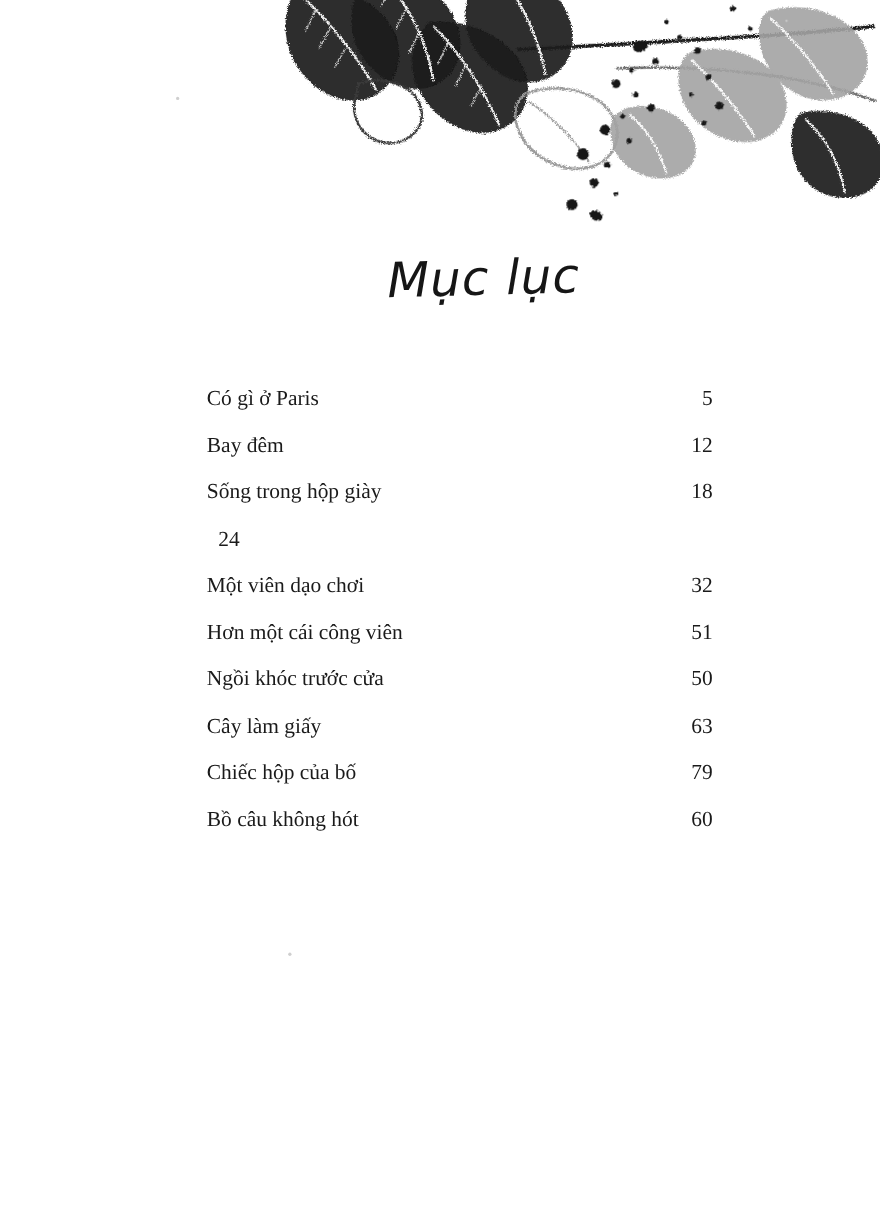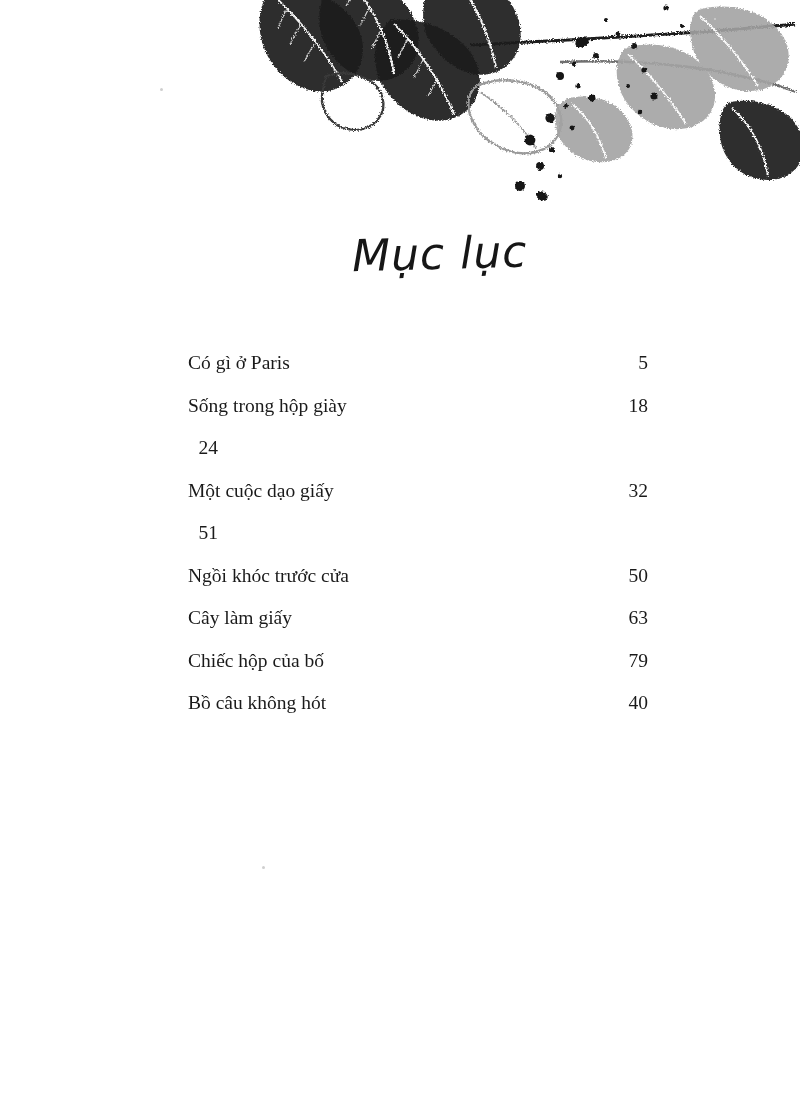--- a/index.html
+++ b/index.html
@@ -189,53 +189,58 @@
   <span class="heading">Mục lục</span>
 </div>
 
 <div class="toc">
 
   <div class="toc-row">
     <span class="toc-title">Có gì ở Paris</span>
     <span class="toc-page">5</span>
   </div>
 
+  <div class="toc-row">
+    <span class="toc-title">Bay đêm</span>
+    <span class="toc-page">12</span>
+  </div>
 
   <div class="toc-row">
     <span class="toc-title">Sống trong hộp giày</span>
     <span class="toc-page">18</span>
   </div>
 
   <div class="toc-row">
     <span class="toc-page">24</span>
   </div>
 
   <div class="toc-row">
-    <span class="toc-title">Một cuộc dạo giấy</span>
+    <span class="toc-title">Một viên dạo chơi</span>
     <span class="toc-page">32</span>
   </div>
 
 
   <div class="toc-row">
+    <span class="toc-title">Hơn một cái công viên</span>
     <span class="toc-page">51</span>
   </div>
 
   <div class="toc-row">
     <span class="toc-title">Ngồi khóc trước cửa</span>
     <span class="toc-page">50</span>
   </div>
 
   <div class="toc-row">
     <span class="toc-title">Cây làm giấy</span>
     <span class="toc-page">63</span>
   </div>
 
   <div class="toc-row">
     <span class="toc-title">Chiếc hộp của bố</span>
     <span class="toc-page">79</span>
   </div>
 
   <div class="toc-row">
     <span class="toc-title">Bồ câu không hót</span>
-    <span class="toc-page">40</span>
+    <span class="toc-page">60</span>
   </div>
 
 </div>
 
 </body></html>

